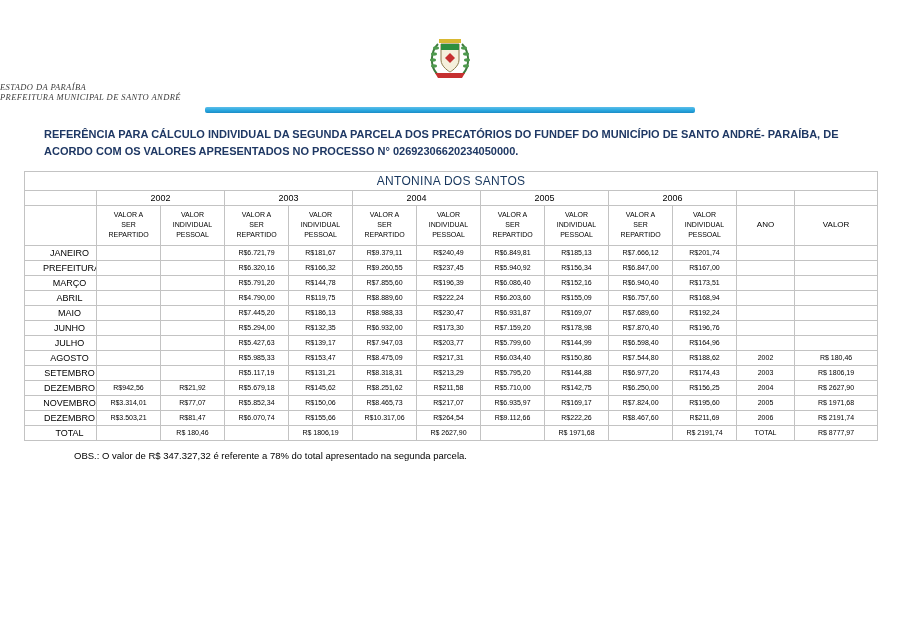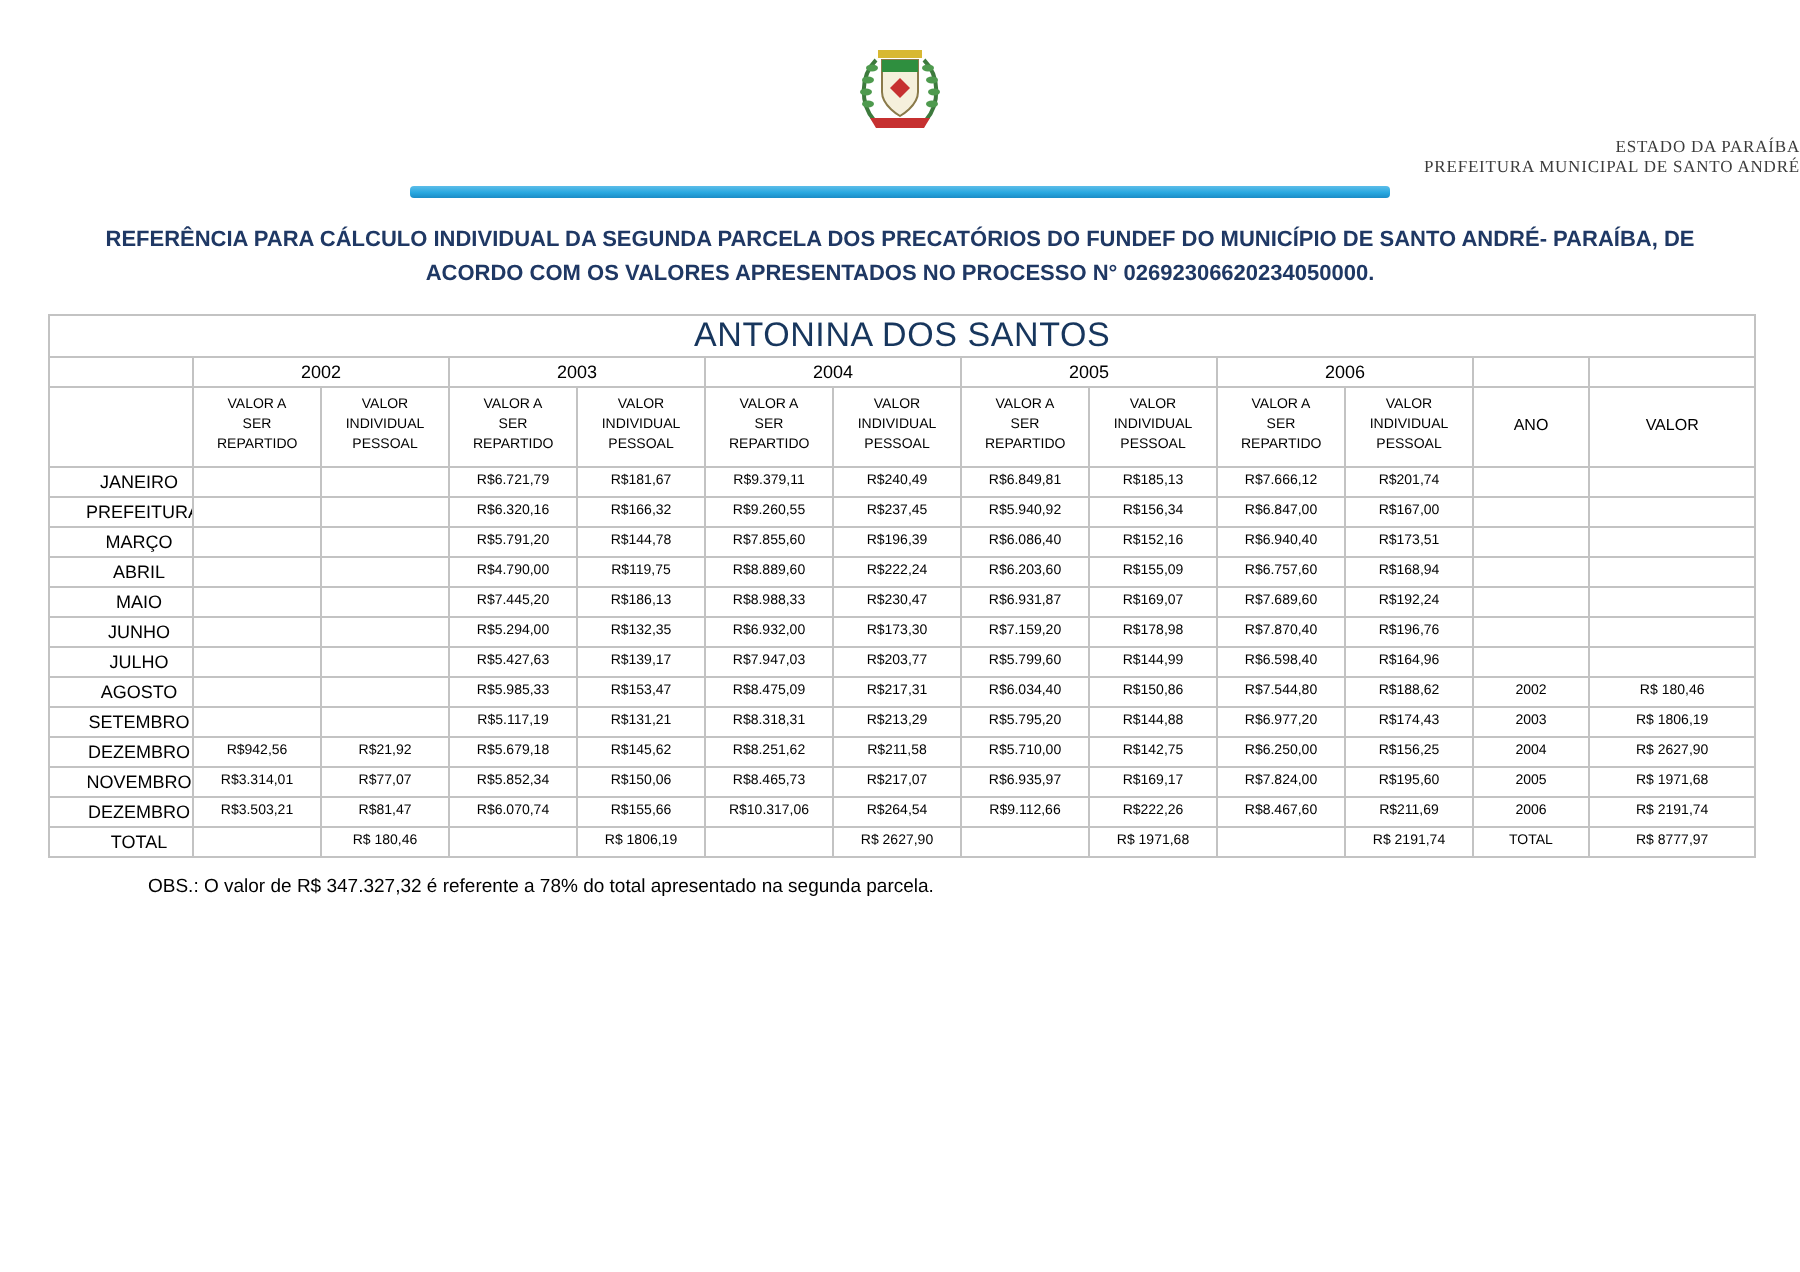--- a/index.html
+++ b/index.html
@@ -4,39 +4,39 @@
 <style>
   * { box-sizing: border-box; margin: 0; padding: 0; }
   html, body { width: 900px; height: 636px; }
   body {
     background: #ffffff;
     font-family: "Liberation Sans", sans-serif;
     position: relative;
     overflow: hidden;
     color: #000;
   }
-  .letterhead { text-align: right; padding-top: 24px; }
+  .letterhead { text-align: left; padding-top: 38px; font-style: italic; }
   .crest { display: block; margin: 0 auto 3px auto; }
   .lh-line {
     font-family: "Liberation Serif", serif;
     font-size: 8.5px;
     line-height: 1.15;
     color: #3c3c3c;
     letter-spacing: 0.4px;
   }
   .blue-bar {
     width: 490px; height: 6px;
     margin: 4px auto 0 auto;
     border-radius: 2px;
     background: linear-gradient(180deg, #5cbde9 0%, var(--bar_blue, #29A8E0) 55%, #1b8cc6 100%);
   }
   .doc-title {
     width: 812px;
     margin: 13px auto 10px auto;
-    text-align: center;
+    text-align: left;
     font-weight: bold;
     font-size: 11px;
     line-height: 1.6;
     color: var(--title_text, #1F3864);
   }
   table.main {
     border-collapse: collapse;
     table-layout: fixed;
     width: 853px;
     margin-left: 24px;
@@ -47,21 +47,21 @@
     overflow: hidden;
     white-space: nowrap;
     text-align: center;
     vertical-align: middle;
     background: #fff;
   }
   th.name-header {
     background: var(--accent_blue, #2EA3DC);
     color: var(--header_text, #17365D);
     font-weight: bold;
-    font-size: 17px;
+    font-size: 12px;
     height: 19px;
     letter-spacing: 0.3px;
     border-color: #9ec7de;
   }
   tr.year-row th { height: 15px; font-size: 9px; }
   tr.sub-row th { height: 40px; font-size: 7px; line-height: 1.45; white-space: normal; }
   tr.sub-row th .subwrap { display: inline-block; max-width: 40px; }
   tr.sub-row th.ano-cell, tr.sub-row th.valor-cell { font-size: 8px; }
   th.row-label {
     text-align: left;

